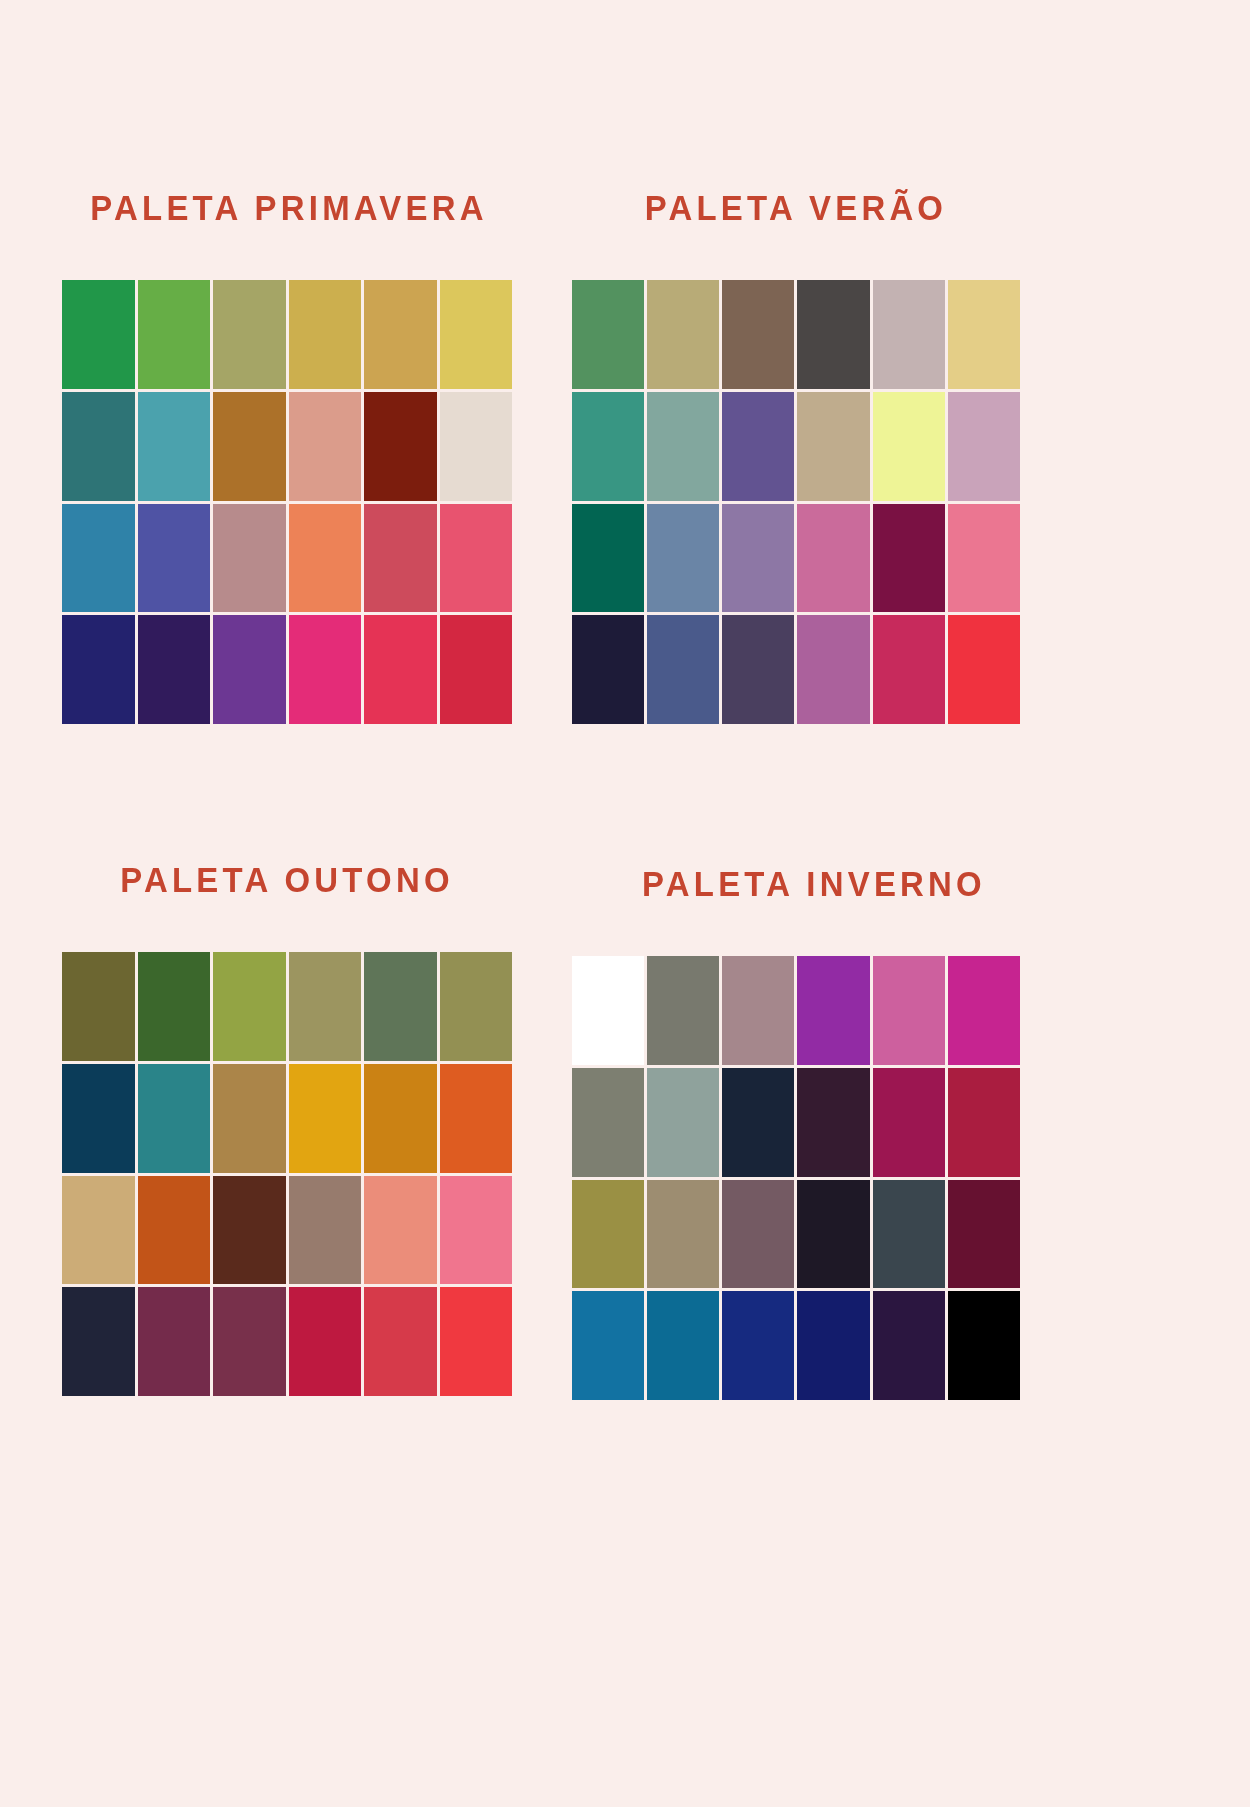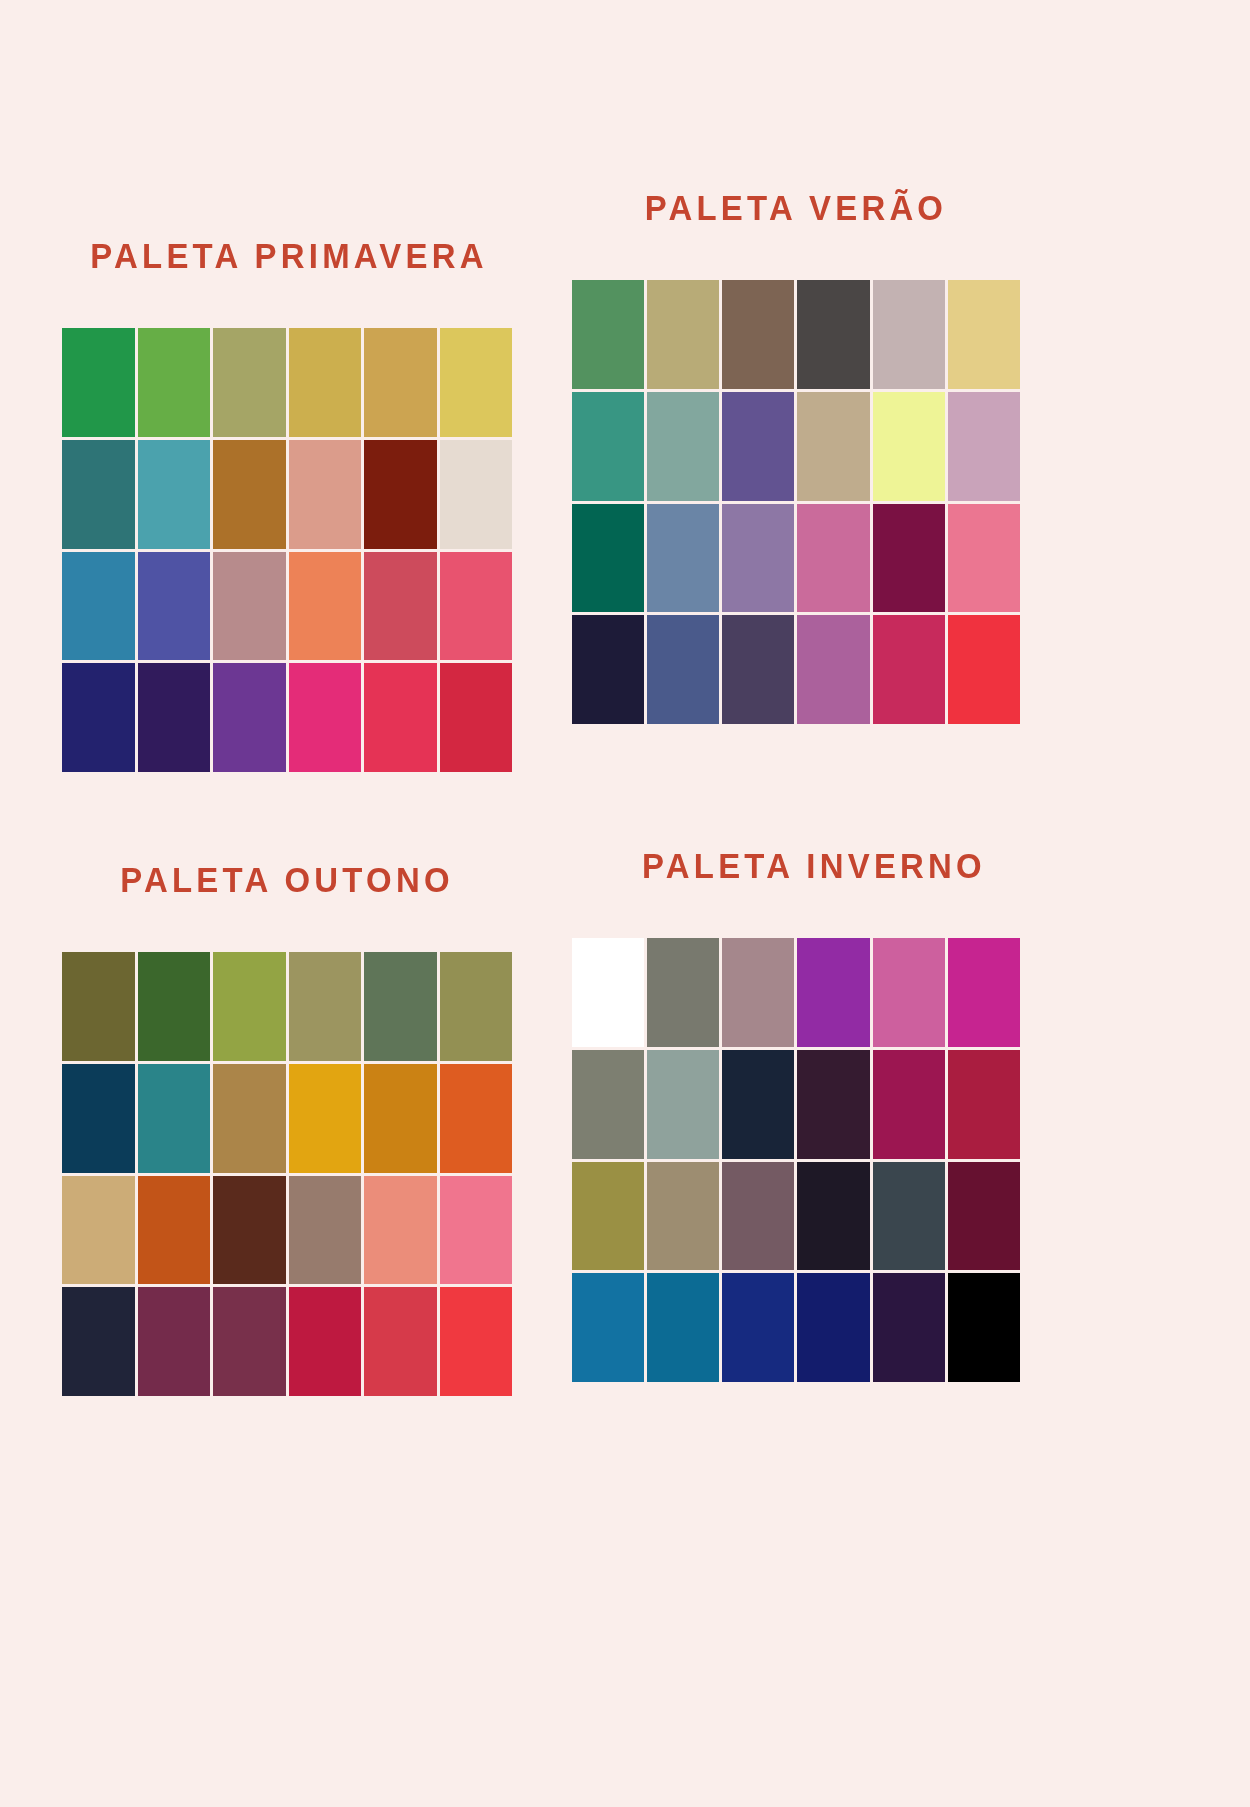--- a/index.html
+++ b/index.html
@@ -51,24 +51,24 @@
     background: transparent;
   }
 
   .swatch {
     display: block;
     width: 100%;
     height: 100%;
   }
 
   
-  #palette-primavera { left: 62px;  top: 190px; width: 454px; margin-top: 48px; }
+  #palette-primavera { left: 62px;  top: 190px; width: 454px; }
   #palette-verao     { left: 572px; top: 190px; width: 448px; }
   #palette-outono    { left: 62px;  top: 862px; width: 450px; }
-  #palette-inverno   { left: 572px; top: 848px; width: 484px; }
+  #palette-inverno   { left: 572px; top: 866px; width: 484px; }
 
   #palette-primavera .swatch-grid,
   #palette-outono .swatch-grid { width: 450px; height: 444px; margin-top: 55px; }
   #palette-verao .swatch-grid,
   #palette-inverno .swatch-grid { width: 448px; height: 444px; margin-top: 55px; }
 </style>
 </head>
 <body style="background: rgb(250, 238, 235);">
 
 <div class="board">

